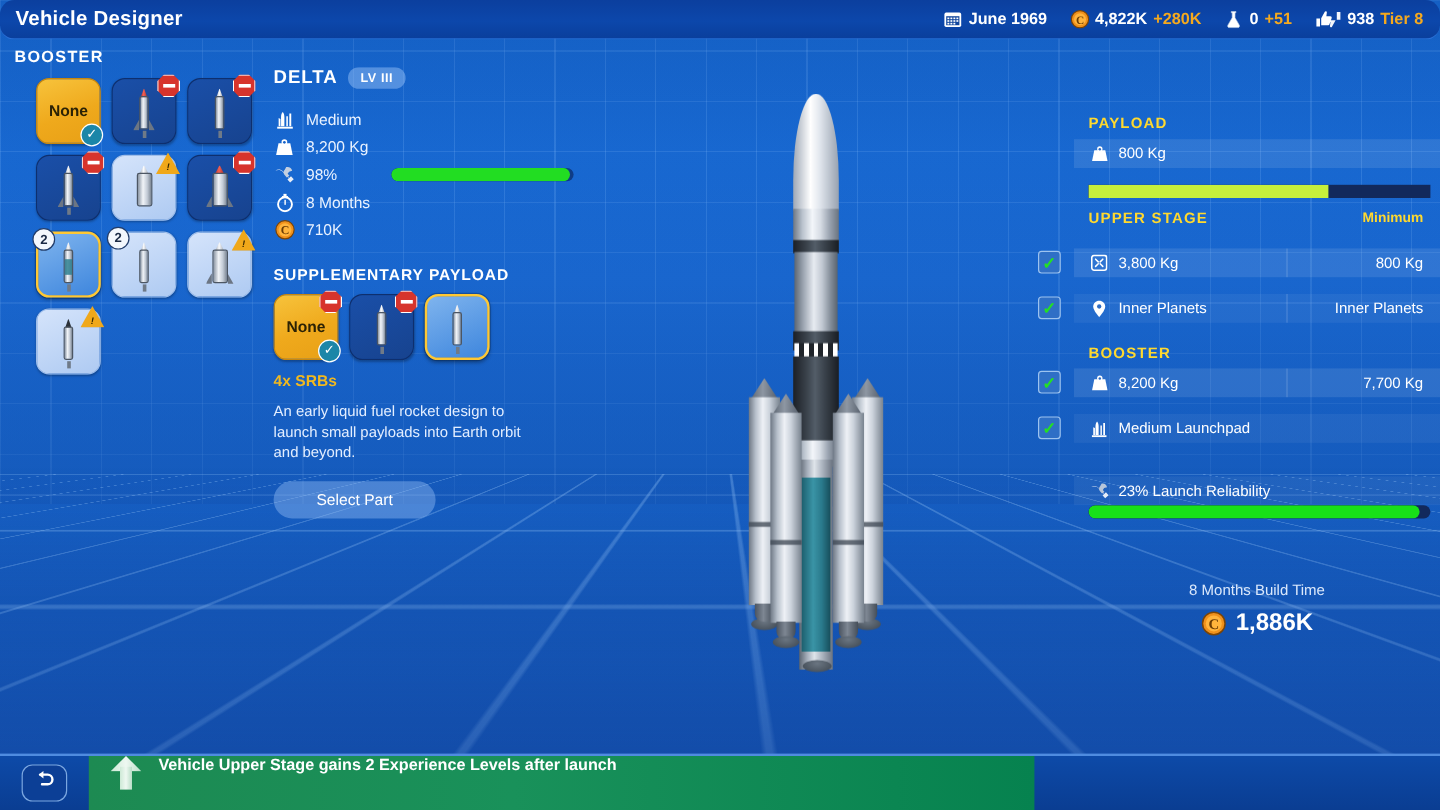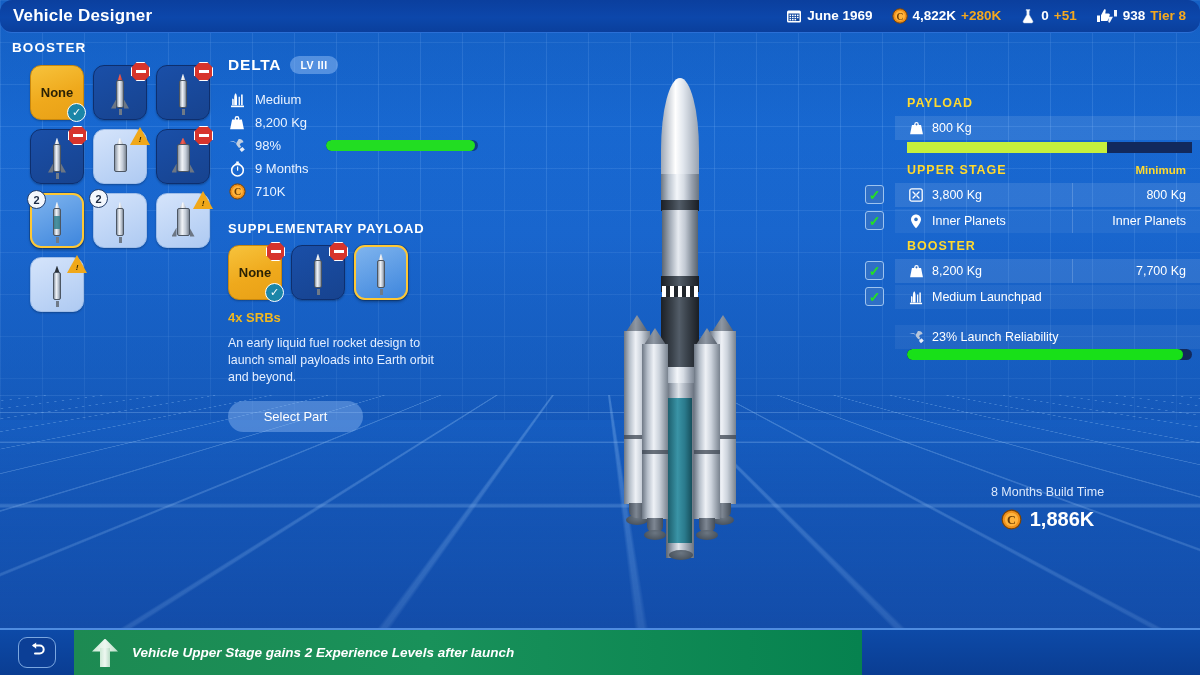--- a/index.html
+++ b/index.html
@@ -154,21 +154,21 @@
     margin-top:15px; width:135px; height:31px; border-radius:16px;
     background:rgba(150,190,245,0.42); color:#fff; font-size:13px;
     display:flex; align-items:center; justify-content:center;
     border:none; cursor:pointer; font-family:inherit;
   }
 
   
   #rightpanel { position:absolute; left:895px; top:90px; width:305px; z-index:30; }
   .rp-title { color:#ffd92e; font-size:12.5px; font-weight:bold; letter-spacing:1px; padding:6px 0 6px 12px; }
   .rp-row {
-    display:flex; align-items:center; height:24px; margin-bottom:2px; position:relative;
+    display:flex; align-items:center; height:24px; margin-bottom:14px; position:relative;
   }
   .rp-row .lbl { display:flex; align-items:center; gap:7px; color:#fff; font-size:12.5px; padding-left:12px; flex:1; }
   .rp-shadeA { background:rgba(255,255,255,0.10); }
   .rp-shadeB { background:rgba(255,255,255,0.055); }
   .rp-left { flex:1; display:flex; align-items:center; gap:7px; color:#fff; font-size:12.5px; padding-left:12px; }
   .rp-right {
     width:128px; display:flex; align-items:center; justify-content:flex-end;
     color:#fff; font-size:12.5px; padding-right:14px; height:100%;
     border-left:1px solid rgba(255,255,255,0.18);
   }
@@ -197,21 +197,21 @@
     width:74px; display:flex; align-items:center; justify-content:center;
     background:transparent;
   }
   #undobox {
     width:38px; height:31px; border-radius:9px; border:1.5px solid #7ba7e0;
     background:#0c3f96; display:flex; align-items:center; justify-content:center;
     color:#fff; font-size:18px; cursor:pointer;
   }
   #banner {
     width:788px; background:linear-gradient(90deg,#1d8a52 0%, #19915a 45%, #06824f 100%);
-    display:flex; align-items:center; gap:14px; padding-left:18px;font-style:italic;
+    display:flex; gap:14px; padding-left:18px;
   }
   #banner .arrow {
     width:26px; height:28px; position:relative; flex:0 0 26px;
   }
   #banner .arrow .sh { position:absolute; left:8px; top:9px; width:10px; height:19px;
     background:linear-gradient(90deg,#cde9d6,#eef8f1 50%,#b9ddc7); }
   #banner .arrow .hd { position:absolute; left:0; top:0; width:26px; height:13px;
     background:linear-gradient(90deg,#cde9d6,#eef8f1 50%,#b9ddc7);
     clip-path:polygon(50% 0,100% 100%,0 100%); }
   #bannertext { color:#fff; font-size:13.5px; font-weight:bold; }
@@ -526,21 +526,21 @@
 
   <div class="statrow">
     <span class="gi">
       <svg width="15" height="16" viewBox="0 0 15 16">
         <circle cx="7.5" cy="9.2" r="5.8" fill="none" stroke="#fff" stroke-width="1.6"></circle>
         <rect x="6.2" y="0.5" width="2.6" height="2.2" fill="#fff"></rect>
         <rect x="5" y="2.4" width="5" height="1.6" fill="#fff"></rect>
         <rect x="7" y="5.5" width="1.2" height="4.2" fill="#fff"></rect>
       </svg>
     </span>
-    <span class="val">9 Months</span>
+    <span class="val">8 Months</span>
   </div>
 
   <div class="statrow">
     <span class="gi">
       <svg width="17" height="17" viewBox="0 0 17 17">
         <circle cx="8.5" cy="8.5" r="7.6" fill="#f0911c" stroke="#7a4406" stroke-width="1"></circle>
         <circle cx="8.5" cy="8.5" r="5.4" fill="#ffb43c"></circle>
         <text x="8.5" y="12.4" font-size="10" font-weight="bold" fill="#6b3c04" text-anchor="middle" font-family="Liberation Serif, serif">C</text>
       </svg>
     </span>

